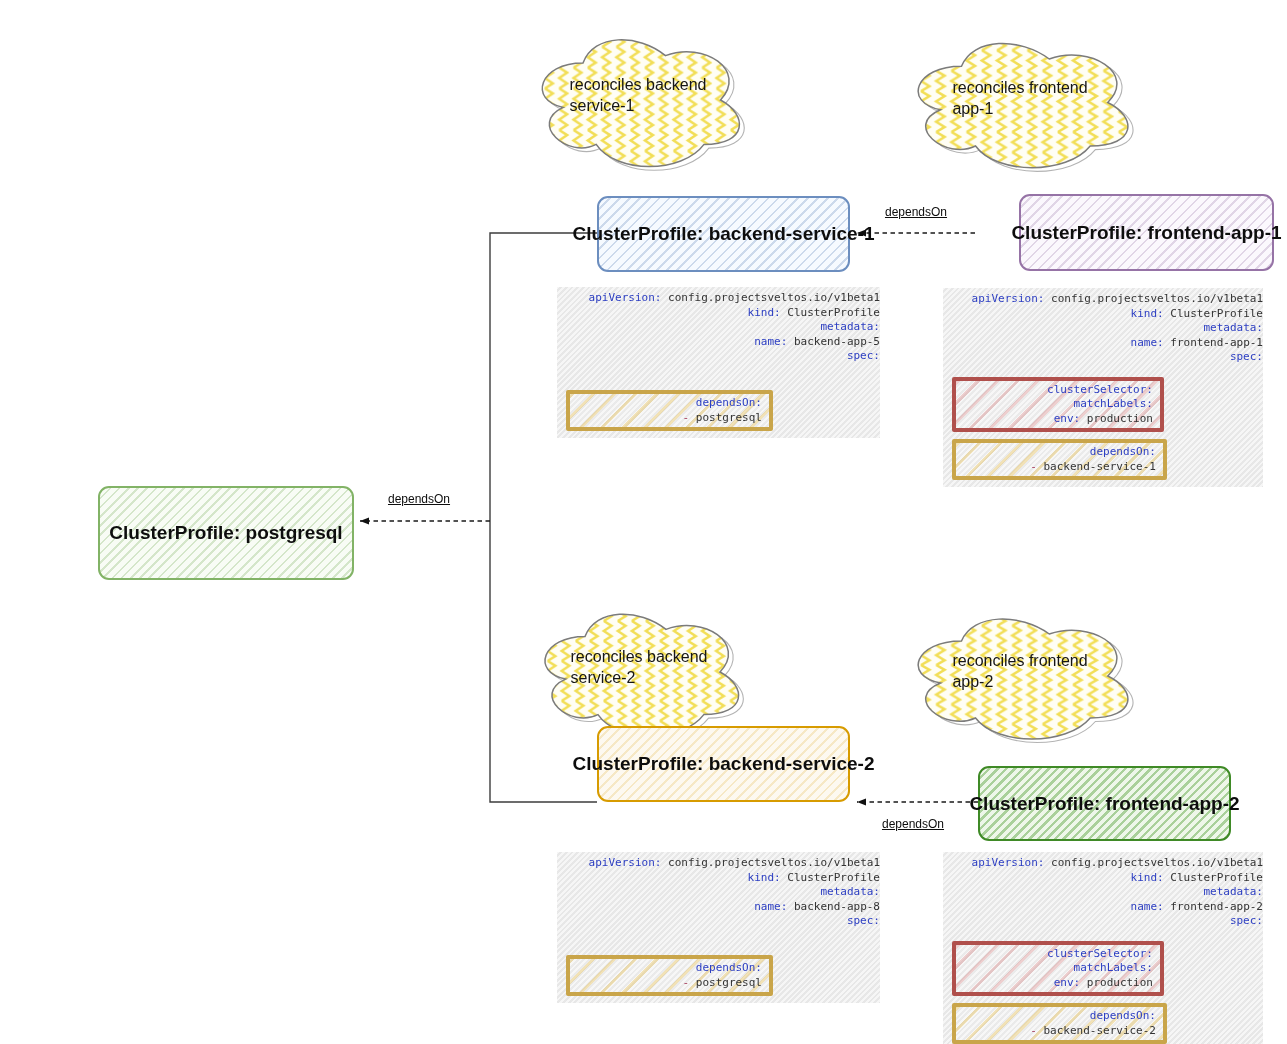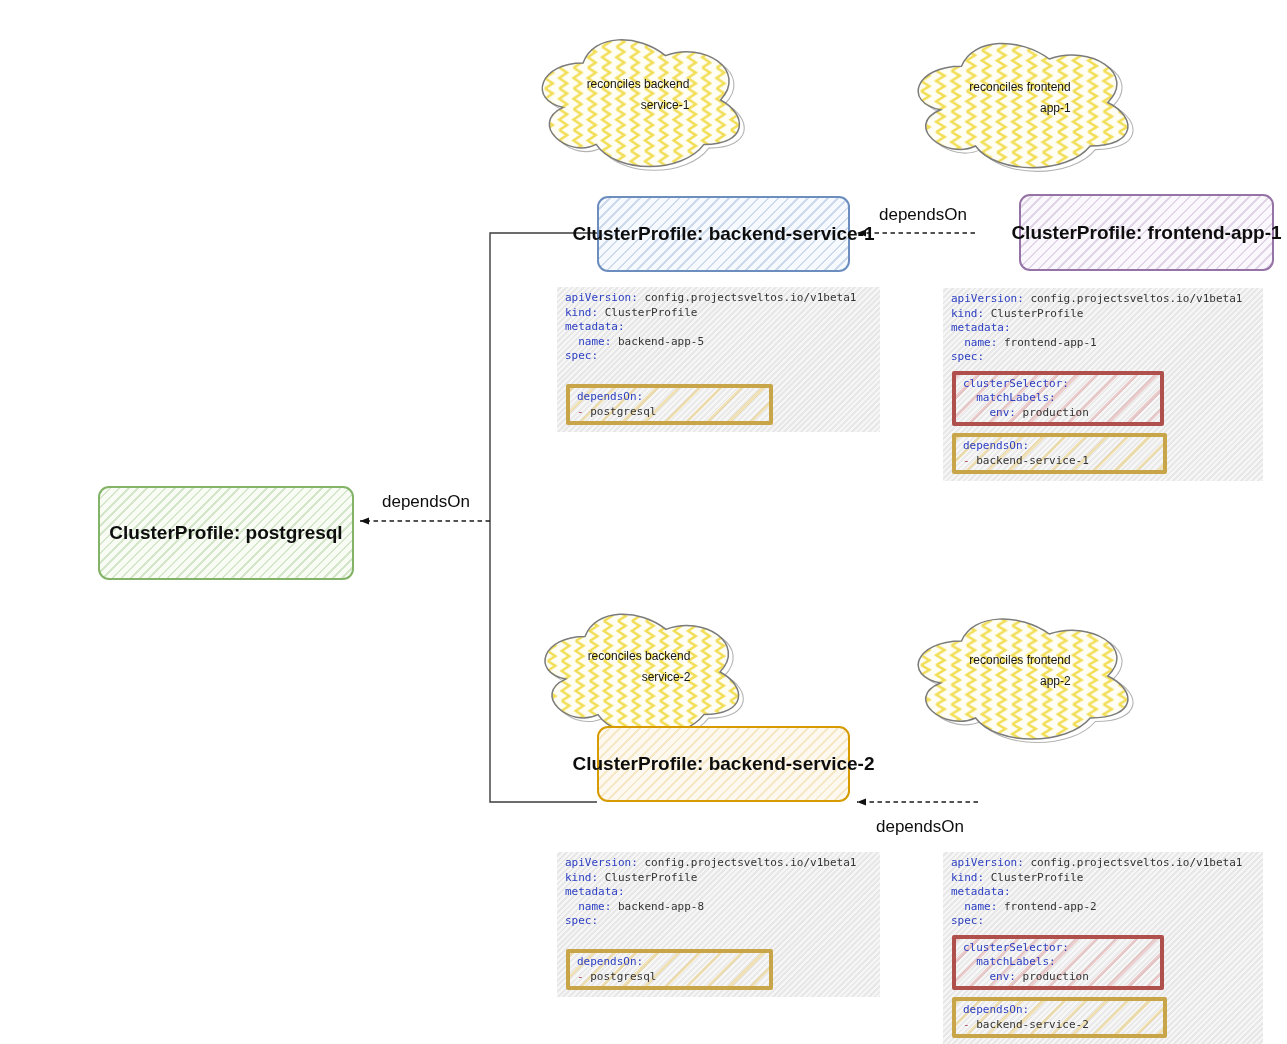--- a/index.html
+++ b/index.html
@@ -5,52 +5,52 @@
   html,body{margin:0;padding:0;background:#ffffff;}
   #canvas{position:relative;width:1287px;height:1044px;background:#ffffff;overflow:hidden;
           font-family:"Liberation Sans",sans-serif;}
 
   
   .cloud{position:absolute;}
   .cloud svg{position:absolute;left:0;top:0;width:100%;height:100%;overflow:visible;}
   .cloud-offset{fill:none;stroke:#9a9a9a;stroke-width:1.1;opacity:.75;vector-effect:non-scaling-stroke;}
   .cloud-main{fill:url(#zz);stroke:#7b7b7b;stroke-width:1.5;vector-effect:non-scaling-stroke;}
   .clabel{position:absolute;left:0;top:0;right:0;bottom:10px;display:flex;align-items:center;justify-content:center;
-          text-align:right;white-space:pre-line;font-size:12px;line-height:21px;color:#161616;}
+          text-align:left;white-space:pre-line;font-size:16px;line-height:21px;color:#161616;}
 
   
   .node{position:absolute;display:flex;align-items:center;justify-content:center;border-radius:11px;
         box-sizing:border-box;}
   .ntitle{font-weight:bold;font-size:19px;color:#0d0d0d;white-space:nowrap;}
   .n-blue  {border:2px solid #6c8ebf;background:#f6faff repeating-linear-gradient(135deg,rgba(108,142,191,.30) 0 1.8px,transparent 1.8px 7px);}
   .n-purple{border:2px solid #9673a6;background:#fbf8fd repeating-linear-gradient(135deg,rgba(150,115,166,.26) 0 1.8px,transparent 1.8px 7px);margin-left:44px;}
   .n-green {border:2px solid #82b366;background:#f8fcf5 repeating-linear-gradient(135deg,rgba(130,179,102,.30) 0 1.8px,transparent 1.8px 6.5px);}
   .n-orange{border:2px solid #d79b00;background:#fdf9f0 repeating-linear-gradient(135deg,rgba(215,155,0,.18) 0 2px,transparent 2px 7px);}
   .n-green2{border:2.5px solid #3f8a26;background:#eef7e9 repeating-linear-gradient(135deg,rgba(75,155,45,.42) 0 2.4px,transparent 2.4px 6px);}
 
   
   .yaml{position:absolute;box-sizing:border-box;padding:4px 0 5px 8px;
         background-color:#ececec;
         background-image:repeating-linear-gradient(135deg,rgba(255,255,255,.55) 0 2px,rgba(0,0,0,.02) 2px 4px);
-        font-family:"DejaVu Sans Mono",monospace;font-size:11px;line-height:14.5px;color:#333;}
+        font-family:"DejaVu Sans Mono",monospace;font-size:11px;line-height:14.5px;color:#333;text-align:right;}
   .cl{white-space:pre;height:14.5px;}
   .k{color:#2c3ec2;}
   .v{color:#333;}
   .d{color:#a94462;}
   .seg{}
-  .hl{box-sizing:border-box;border-radius:2px;padding:2px 7px 2px 7px;margin:6px 0 2px 1px;}
+  .hl{box-sizing:border-box;border-radius:2px;padding:2px 7px 2px 7px;margin:12px 0 2px 1px;}
   .hl-gold{border:4px solid #c9a54a;width:207px;
            background:repeating-linear-gradient(135deg,rgba(235,198,96,.42) 0 3px,rgba(255,255,255,.12) 3px 15px);}
   .hl-red {border:4px solid #b0504c;width:212px;
            background:repeating-linear-gradient(135deg,rgba(217,116,116,.30) 0 3px,rgba(255,255,255,.12) 3px 14px);}
   #b2 .hl-gold,#b4 .hl-gold{width:215px;margin-top:7px;}
 
   
   .edges{position:absolute;left:0;top:0;pointer-events:none;}
-  .elabel{position:absolute;width:74px;text-align:center;font-size:17px;color:#0d0d0d;}
+  .elabel{position:absolute;width:74px;text-align:center;font-size:12px;color:#0d0d0d;text-decoration:underline;}
 </style>
 </head>
 <body>
 
 <div id="canvas">
 
   <svg width="0" height="0" style="position:absolute">
     <defs>
       <pattern id="zz" width="6.5" height="9" patternUnits="userSpaceOnUse">
         <rect width="6.5" height="9" fill="#fffef4"></rect>
@@ -113,20 +113,23 @@
   </div>
   <div class="node n-purple" style="left:975px;top:194px;width:255px;height:77px">
     <span class="ntitle">ClusterProfile: frontend-app-1</span>
   </div>
   <div class="node n-green" style="left:98px;top:486px;width:256px;height:94px">
     <span class="ntitle">ClusterProfile: postgresql</span>
   </div>
   <div class="node n-orange" style="left:597px;top:726px;width:253px;height:76px">
     <span class="ntitle">ClusterProfile: backend-service-2</span>
   </div>
+  <div class="node n-green2" style="left:978px;top:766px;width:253px;height:75px">
+    <span class="ntitle">ClusterProfile: frontend-app-2</span>
+  </div>
 
   <div class="elabel" style="left:879px;top:205px">dependsOn</div>
   <div class="elabel" style="left:382px;top:492px">dependsOn</div>
   <div class="elabel" style="left:876px;top:817px">dependsOn</div>
 
   <div class="yaml" id="b1" style="left:557px;top:287px;width:323px;min-height:142px">
       <div class="seg">
         <div class="cl"><span class="k">apiVersion:</span><span class="v"> config.projectsveltos.io/v1beta1</span></div>
         <div class="cl"><span class="k">kind:</span><span class="v"> ClusterProfile</span></div>
         <div class="cl"><span class="k">metadata:</span></div>

